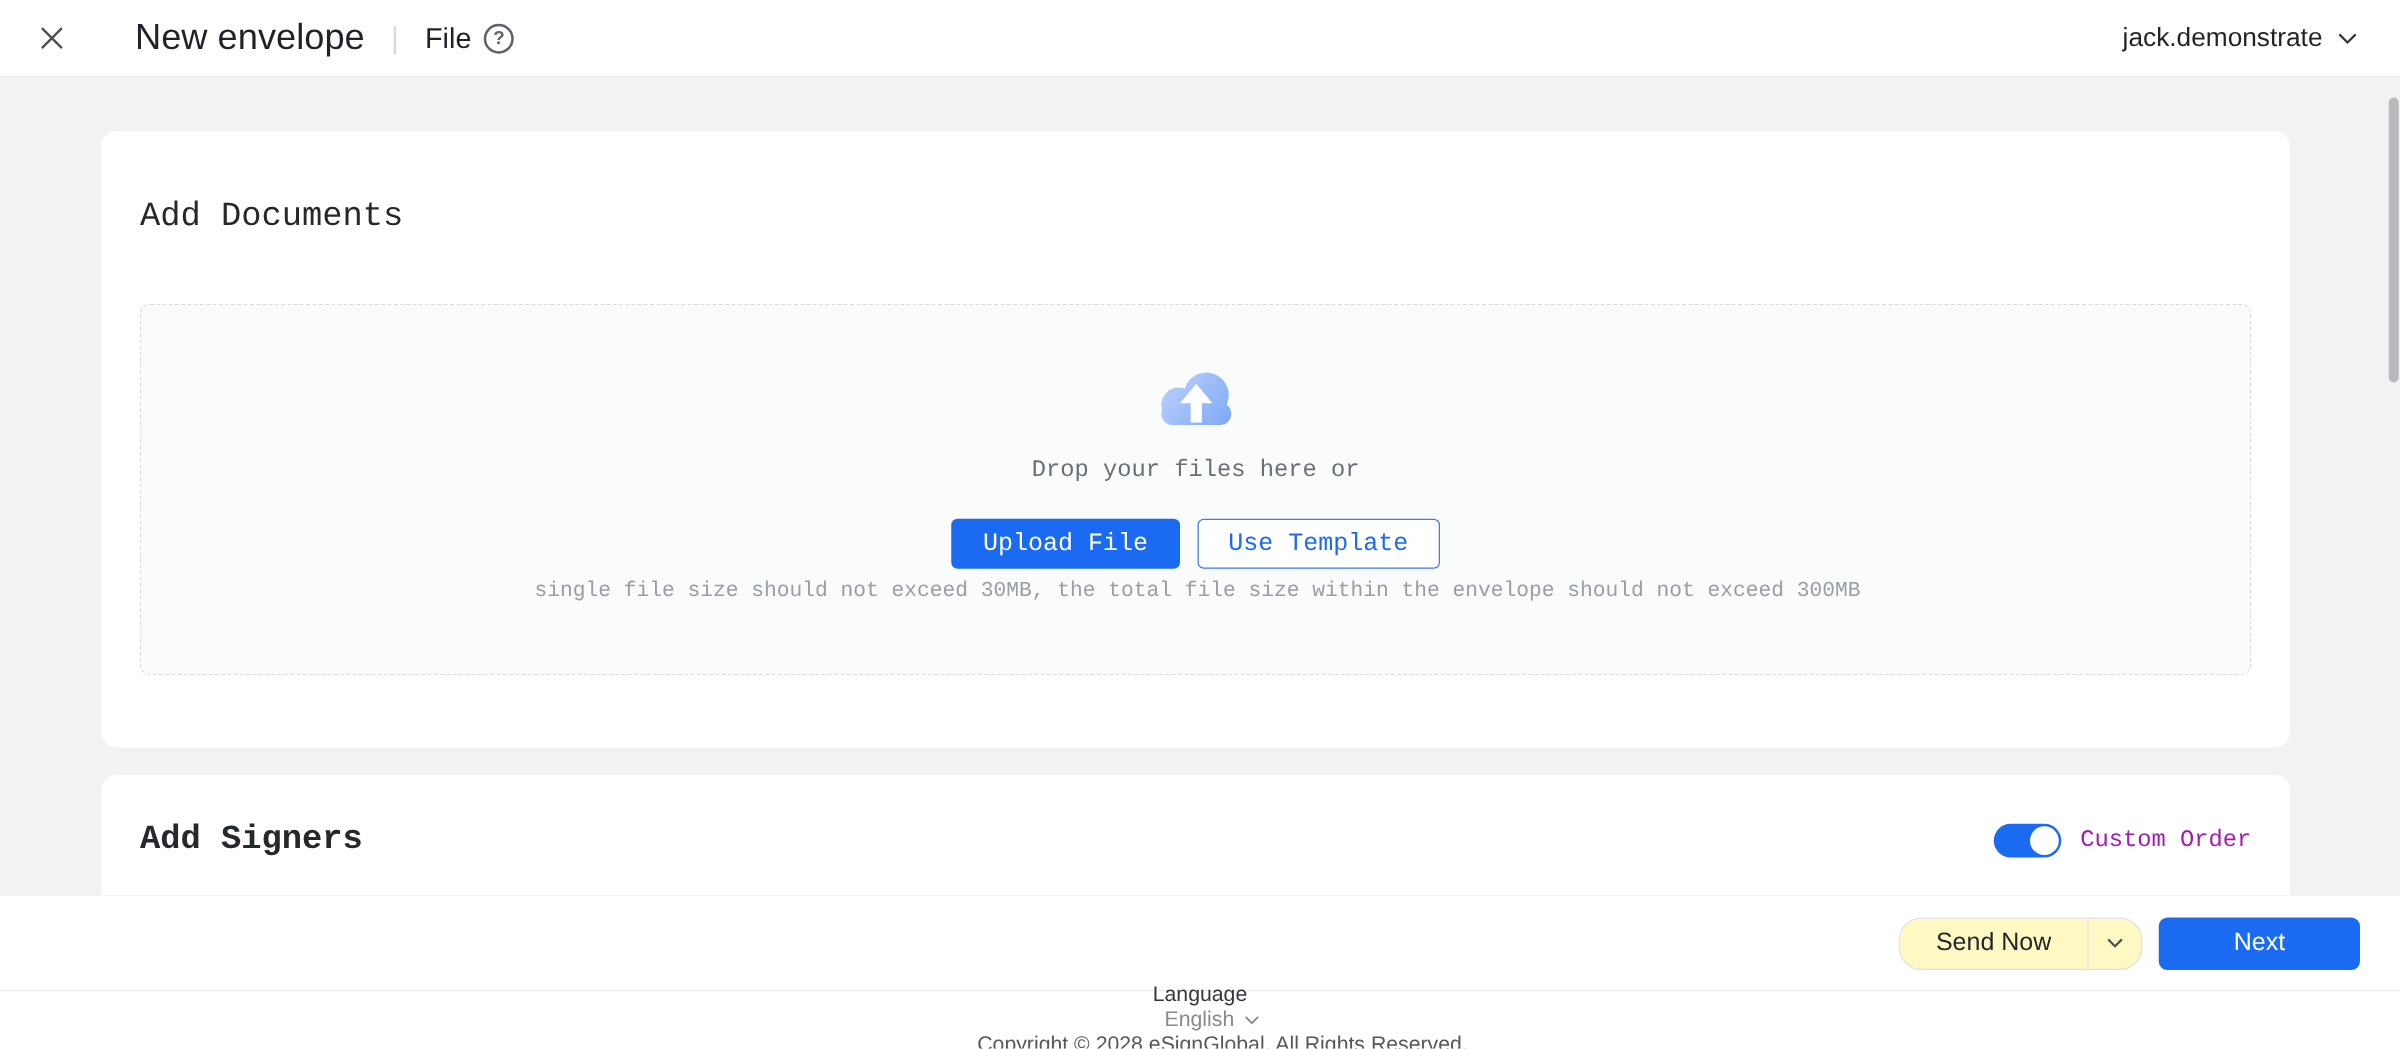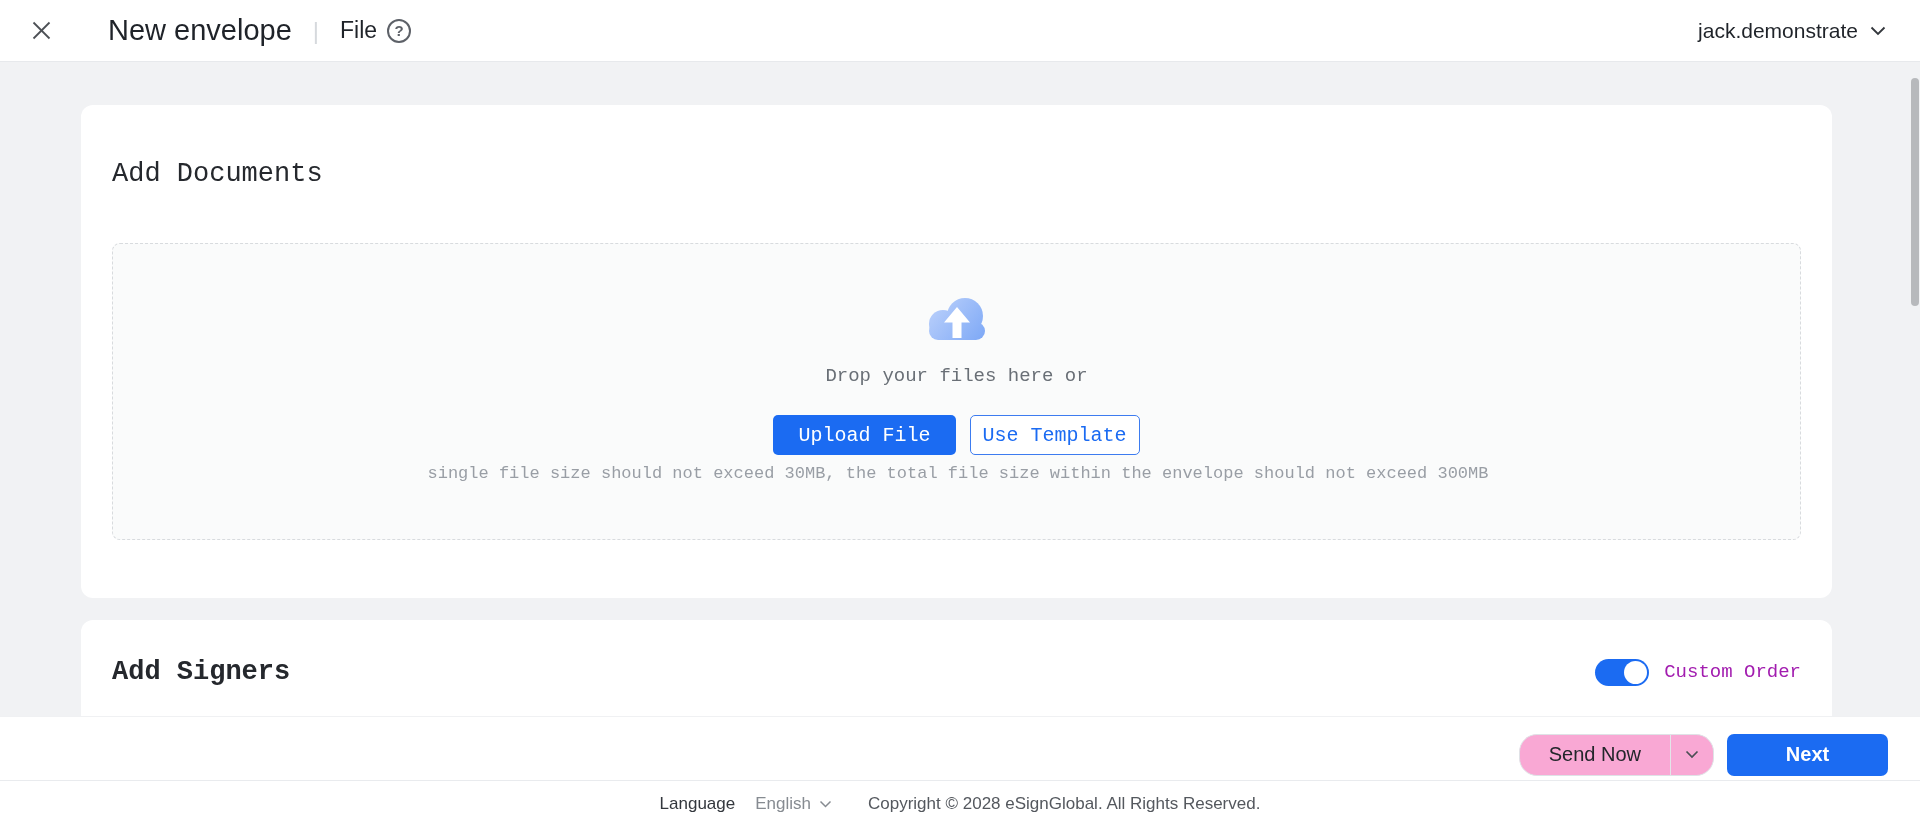--- a/index.html
+++ b/index.html
@@ -50,21 +50,21 @@
     display: flex; flex-direction: column; align-items: center; cursor: pointer;
   }
   .cloud { margin-top: 50px; }
   .drop-prompt { margin-top: 22px; font-size: 19px; color: #696f76; line-height: 20px; }
   .btn-row { display: flex; margin-top: 29px; align-items: center; }
   .btn-upload {
     height: 40px; padding: 0 25px; background: #1b6bf2; color: #ffffff;
     border: none; border-radius: 5px; font-size: 20px; font-family: inherit; cursor: pointer;
   }
   .btn-template {
-    height: 40px; padding: 0 12px; background: #ffffff; color: #1b6bf2;
+    height: 40px; padding: 0 24px; background: #ffffff; color: #1b6bf2;
     border: 1px solid #3d7cf0; border-radius: 5px; font-size: 20px; font-family: inherit;
     margin-left: 14px; cursor: pointer;
   }
   .hint-row { display: flex; align-items: center; margin-top: 8px; }
   .hint-red-box { border: 3px solid #e23c3c; padding: 4px 7px 5px 8px; }
   .hint-text { font-size: 17px; color: #999ea5; line-height: 21px; white-space: nowrap; }
   .hint-rest { margin-left: 3px; }
 
   .card-signers { margin-top: 22px; height: 260px; padding-top: 36px; display: flex; align-items: center; justify-content: space-between; align-items: flex-start; }
   .signers-row { display: flex; width: 100%; align-items: center; justify-content: space-between; }
@@ -80,36 +80,36 @@
   }
   .custom-order-label { margin-left: 15px; font-size: 19px; color: #a21caf; }
 
   
   .action-bar {
     position: absolute; left: 0; right: 0; bottom: 47px; height: 76px;
     background: #ffffff; border-top: 1px solid #f0f1f3;
     display: flex; align-items: center; justify-content: flex-end; padding-right: 32px;
   }
   .split-btn {
-    height: 42px; display: flex; align-items: stretch; background: #f9a8d4;
+    height: 42px; display: flex; align-items: stretch; background: #fef9c3;
     border: 1px solid #dfe2e6; border-radius: 18px; overflow: hidden; cursor: pointer;
   }
   .split-label { display: flex; align-items: center; padding: 0 29px; font-size: 20px; color: #23262b; }
   .split-divider { width: 1px; background: #e3e5e9; }
   .split-caret { width: 42px; display: flex; align-items: center; justify-content: center; cursor: pointer; }
   .btn-next {
     margin-left: 13px; width: 161px; height: 42px; background: #1b6bf2; color: #ffffff;
-    border: none; border-radius: 7px; font-size: 20px; font-family: inherit; cursor: pointer; font-weight: bold;
+    border: none; border-radius: 7px; font-size: 20px; font-family: inherit; cursor: pointer;
   }
 
   
   .footer {
-    position: absolute; left: 0; right: 0; bottom: 12px; height: 47px;
+    position: absolute; left: 0; right: 0; bottom: 0; height: 47px;
     background: #ffffff; border-top: 1px solid #e9ebee;
-    display: flex; align-items: center; justify-content: center;
+    display: flex; align-items: center; justify-content: center; flex-direction: column;
   }
   .footer-lang-label { font-size: 17px; color: #33373d; }
   .footer-lang-select { display: flex; align-items: center; margin-left: 20px; cursor: pointer; }
   .footer-lang-value { font-size: 17px; color: #868b91; }
   .footer-lang-select .chev { margin-left: 8px; }
   .footer-copyright { font-size: 17px; color: #54585e; margin-left: 36px; }
 
   
   .scroll-thumb {
     position: absolute; right: 1px; top: 78px; width: 8px; height: 228px;

